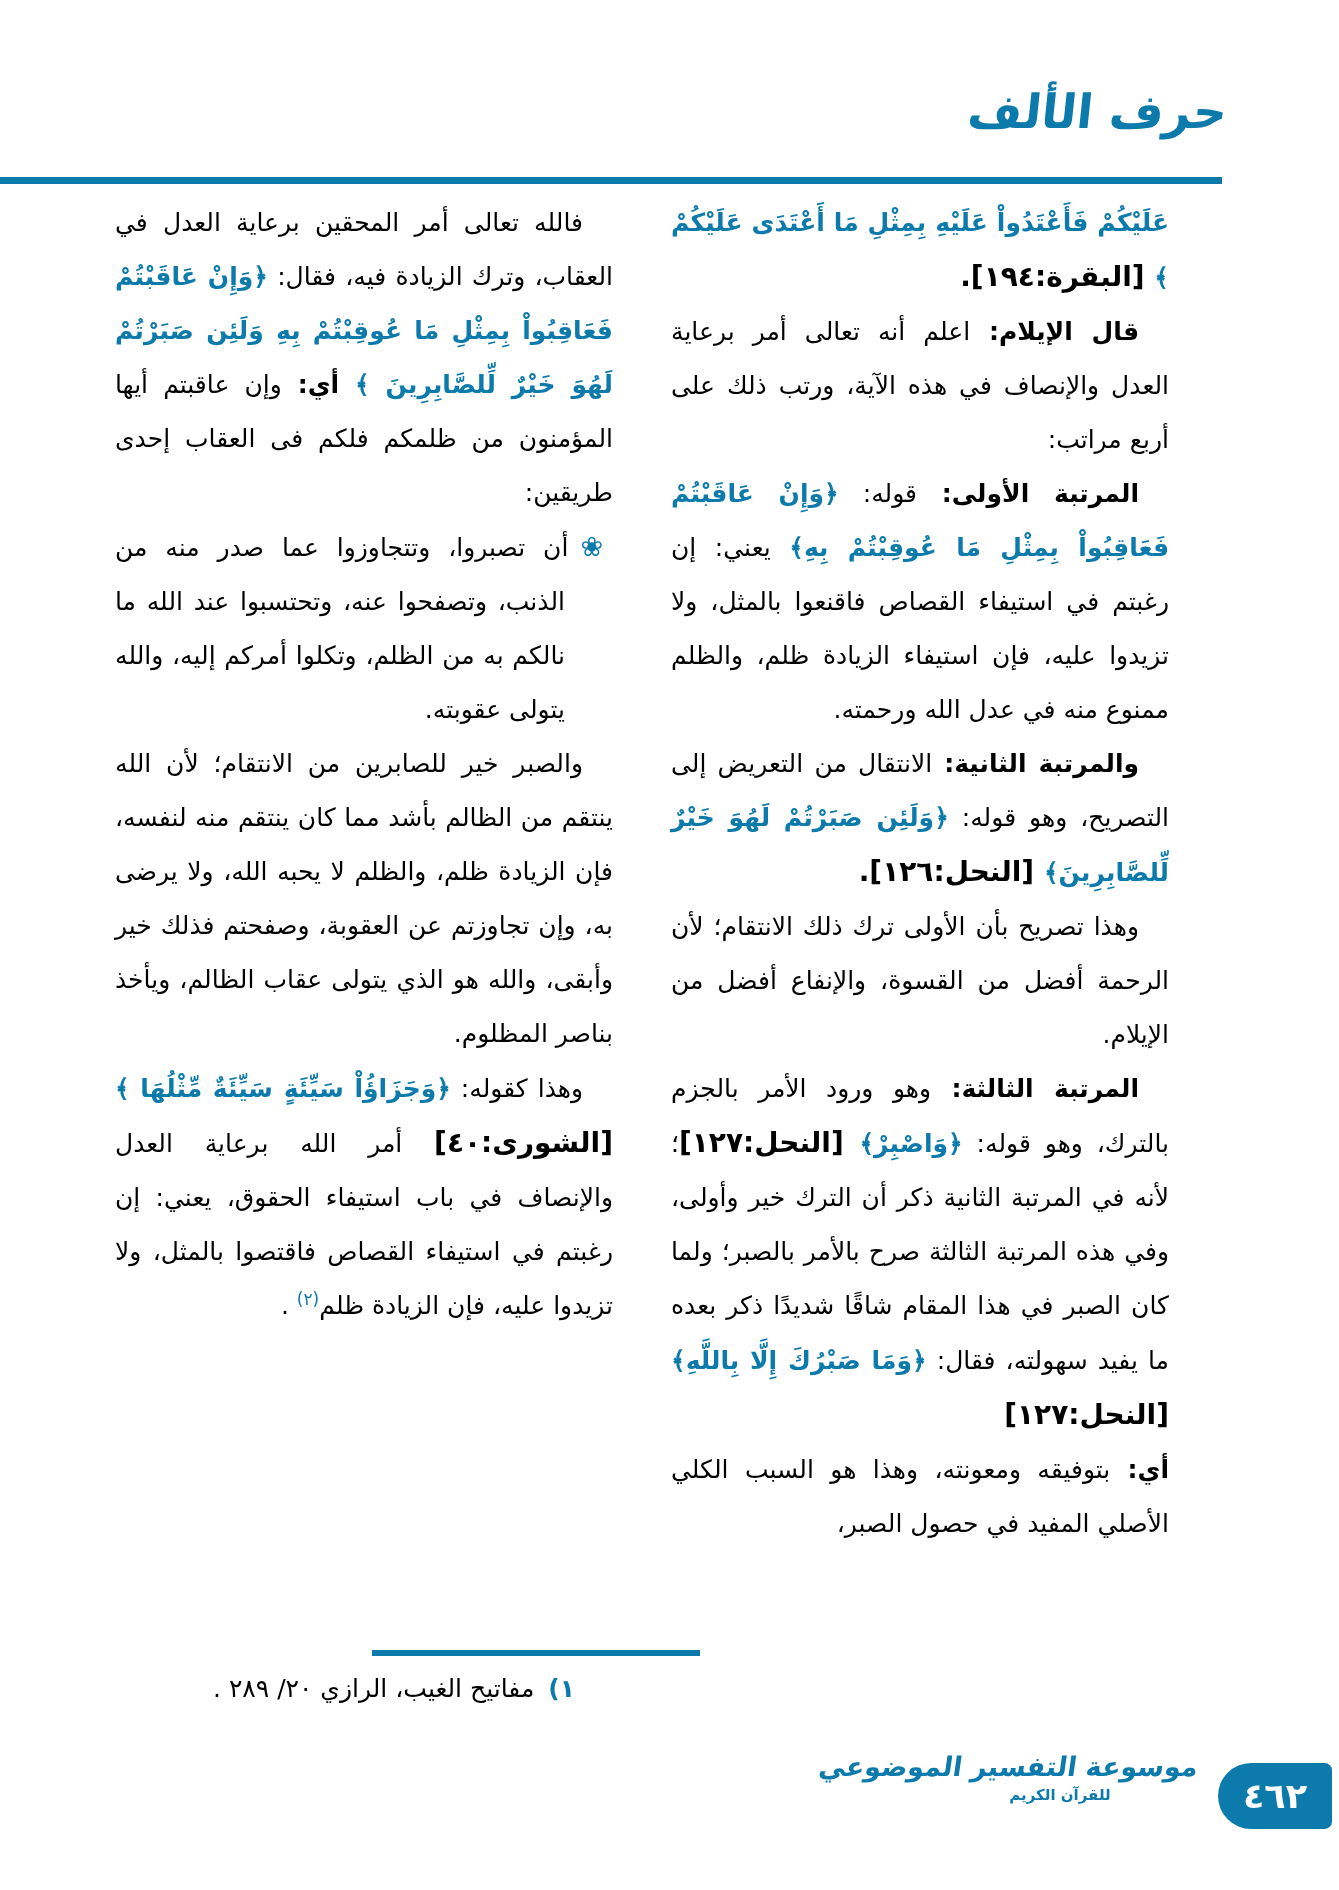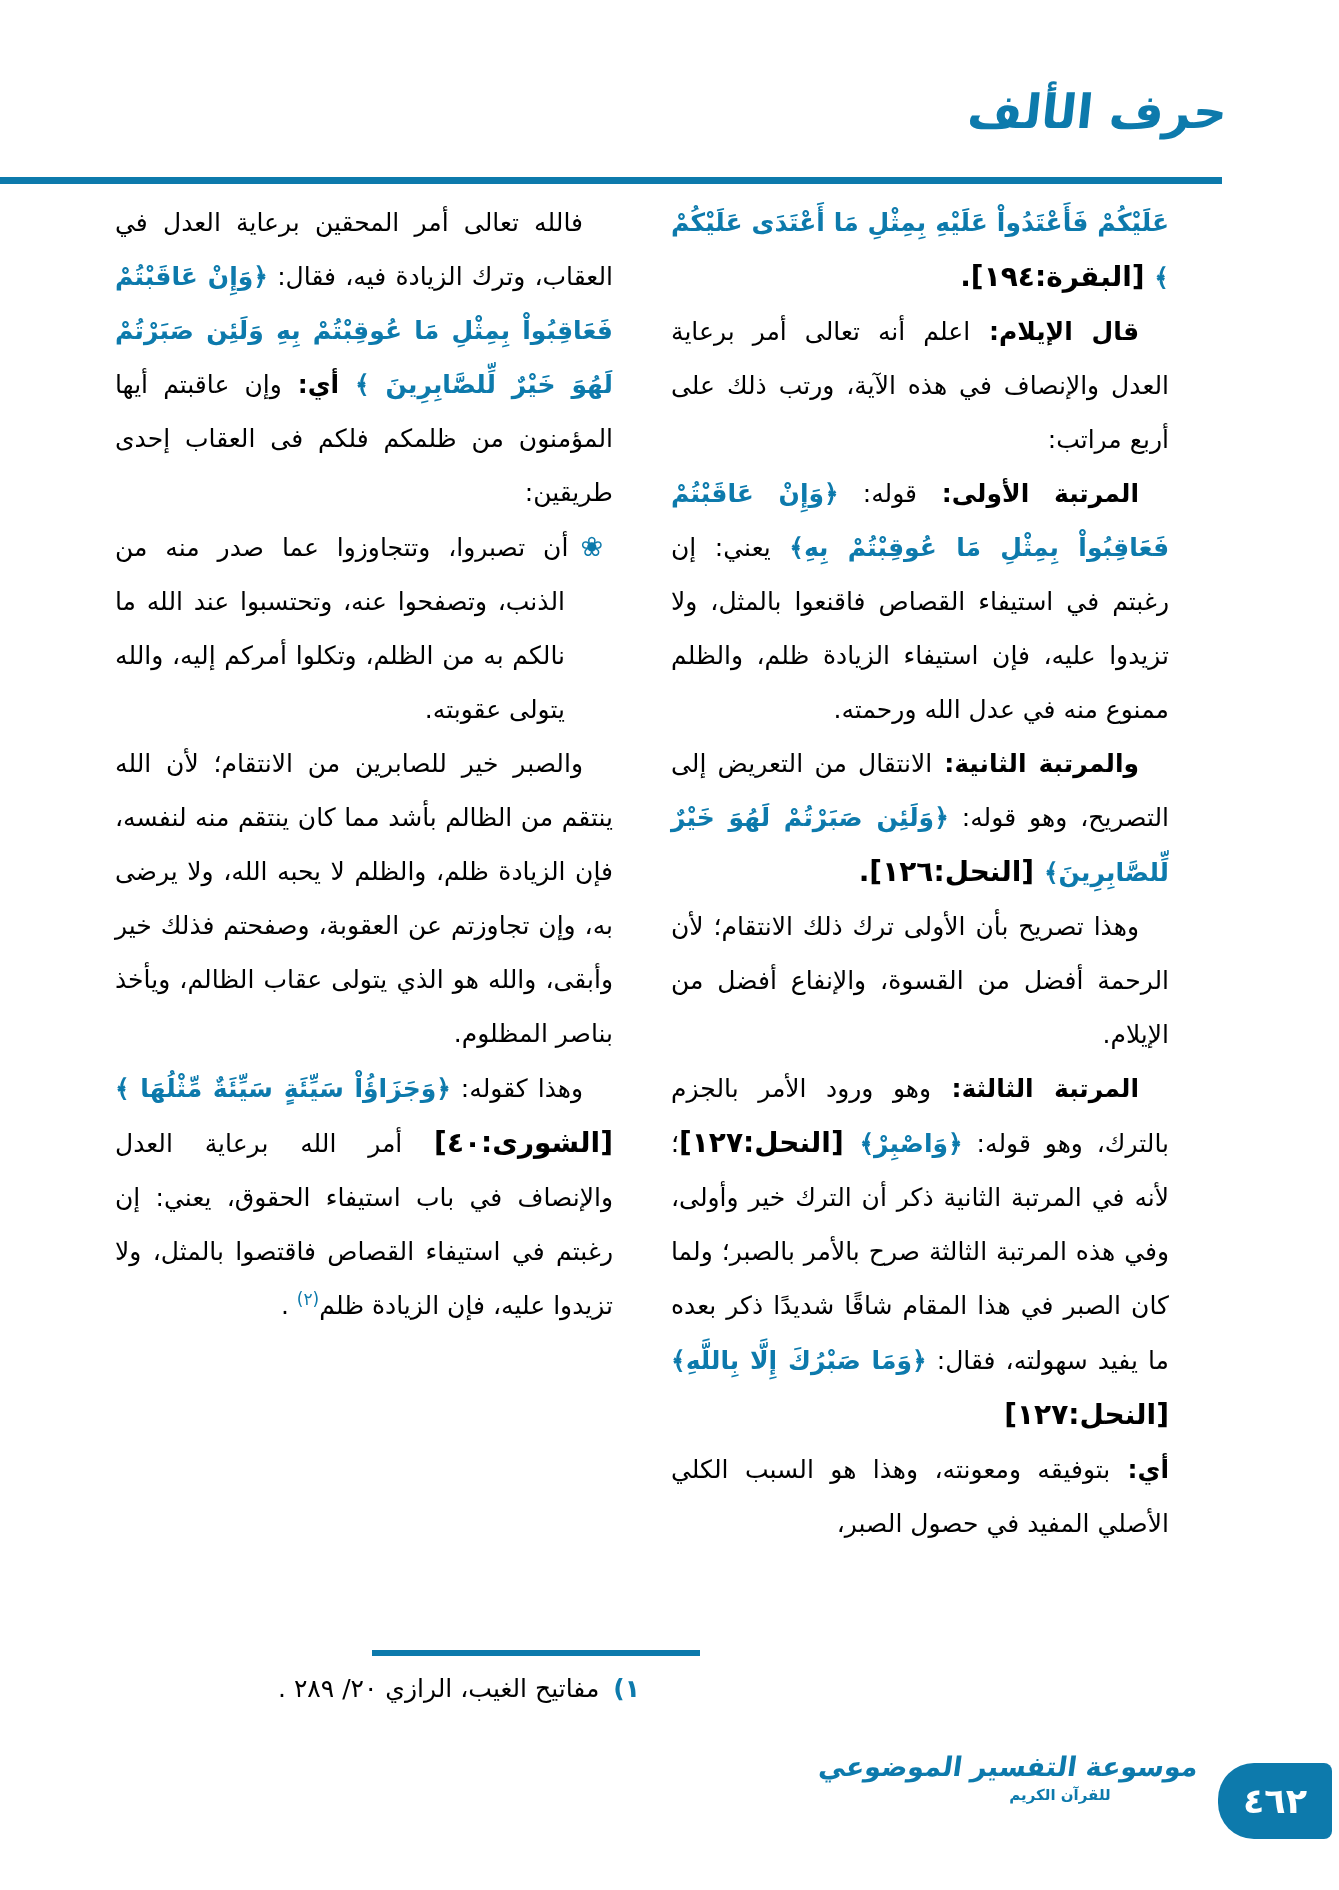--- a/index.html
+++ b/index.html
@@ -75,21 +75,21 @@
     background:var(--teal);
   }
   .footnotes{
     position:absolute;
     top:1664px;left:148px;
     width:492px;
     font-size:25px;
     line-height:50px;
     text-align:right;
   }
-  .footnote{white-space:nowrap;}
+  .footnote{white-space:nowrap;text-align:center;}
   .footnote-num{color:var(--teal);margin-left:14px;font-weight:bold;}
   .footnote-text{color:var(--ink);}
   
   .logo{
     position:absolute;
     top:1750px;left:922px;
     width:276px;
     text-align:center;
     color:var(--teal);
     line-height:1.25;
@@ -103,21 +103,21 @@
   }
   .logo-sub{
     display:block;
     font-size:15px;
     font-weight:bold;
     margin-top:2px;
   }
   .page-pill{
     position:absolute;
     top:1763px;left:1218px;
-    width:114px;height:76px;
+    width:114px;height:66px;
     background:var(--teal);
     border-radius:36px 8px 8px 36px;
     color:#fff;
     font-size:35px;
     font-weight:bold;
     display:flex;
     align-items:center;
     justify-content:center;
   }
 </style>

